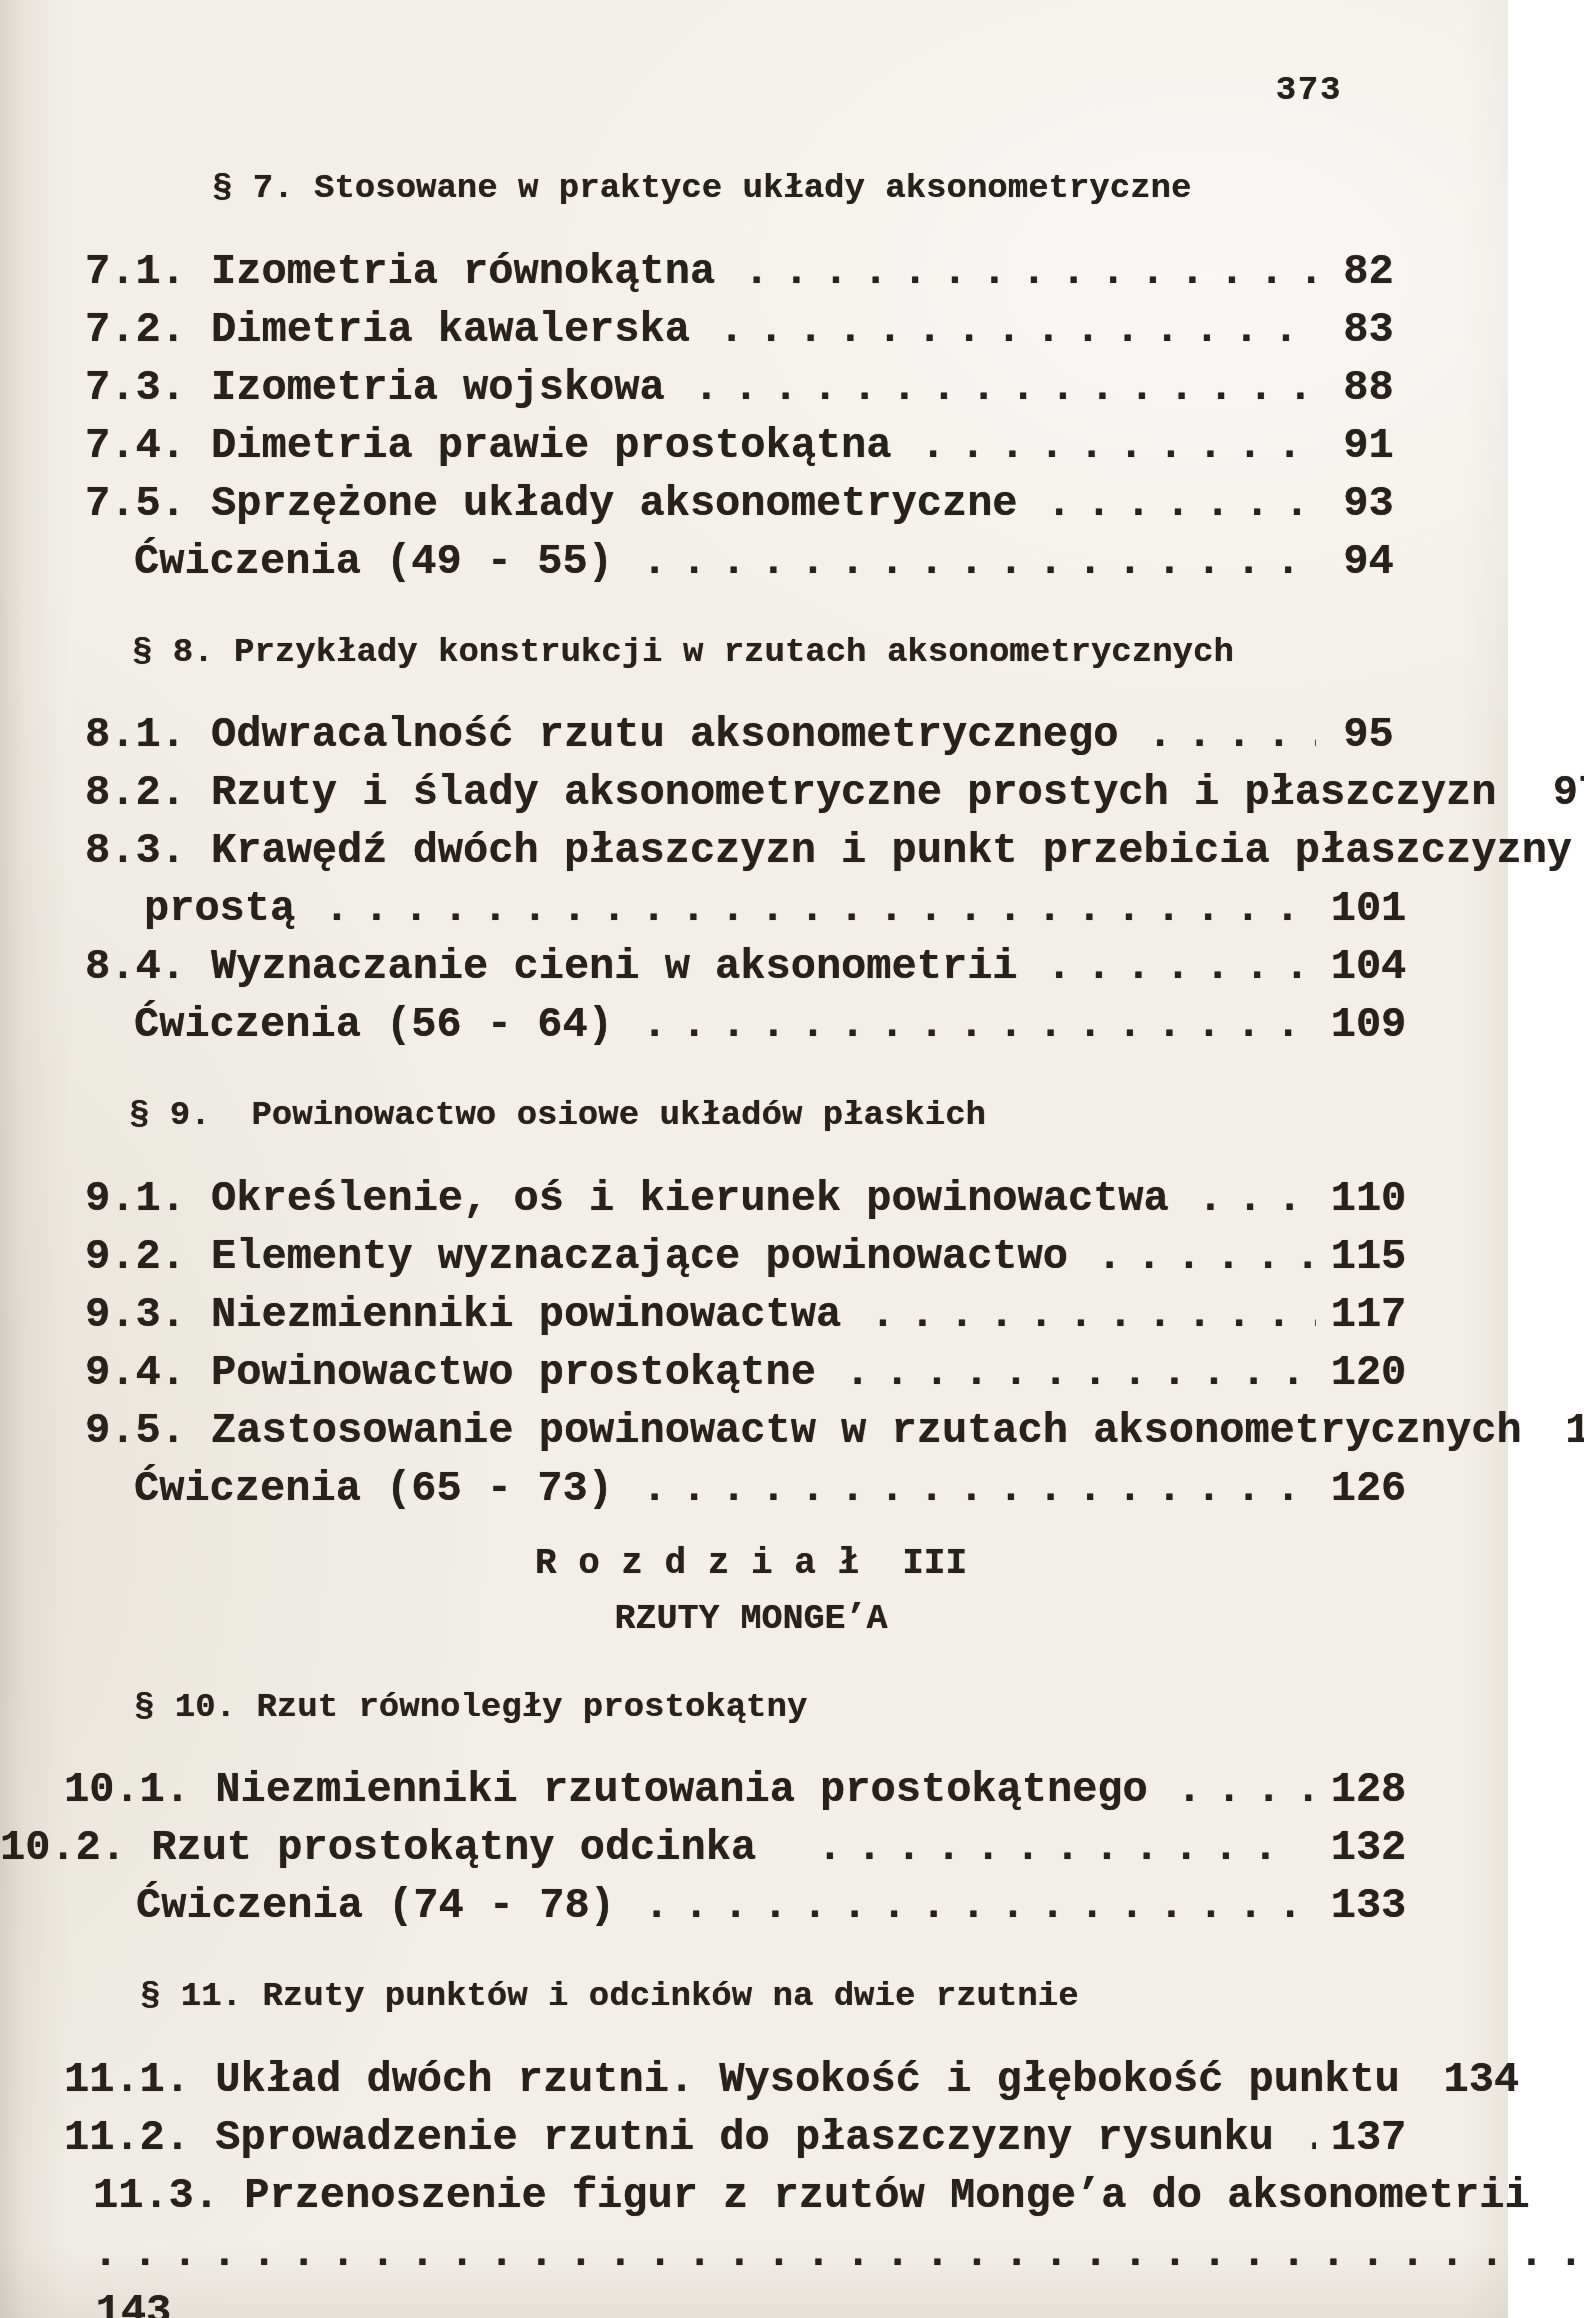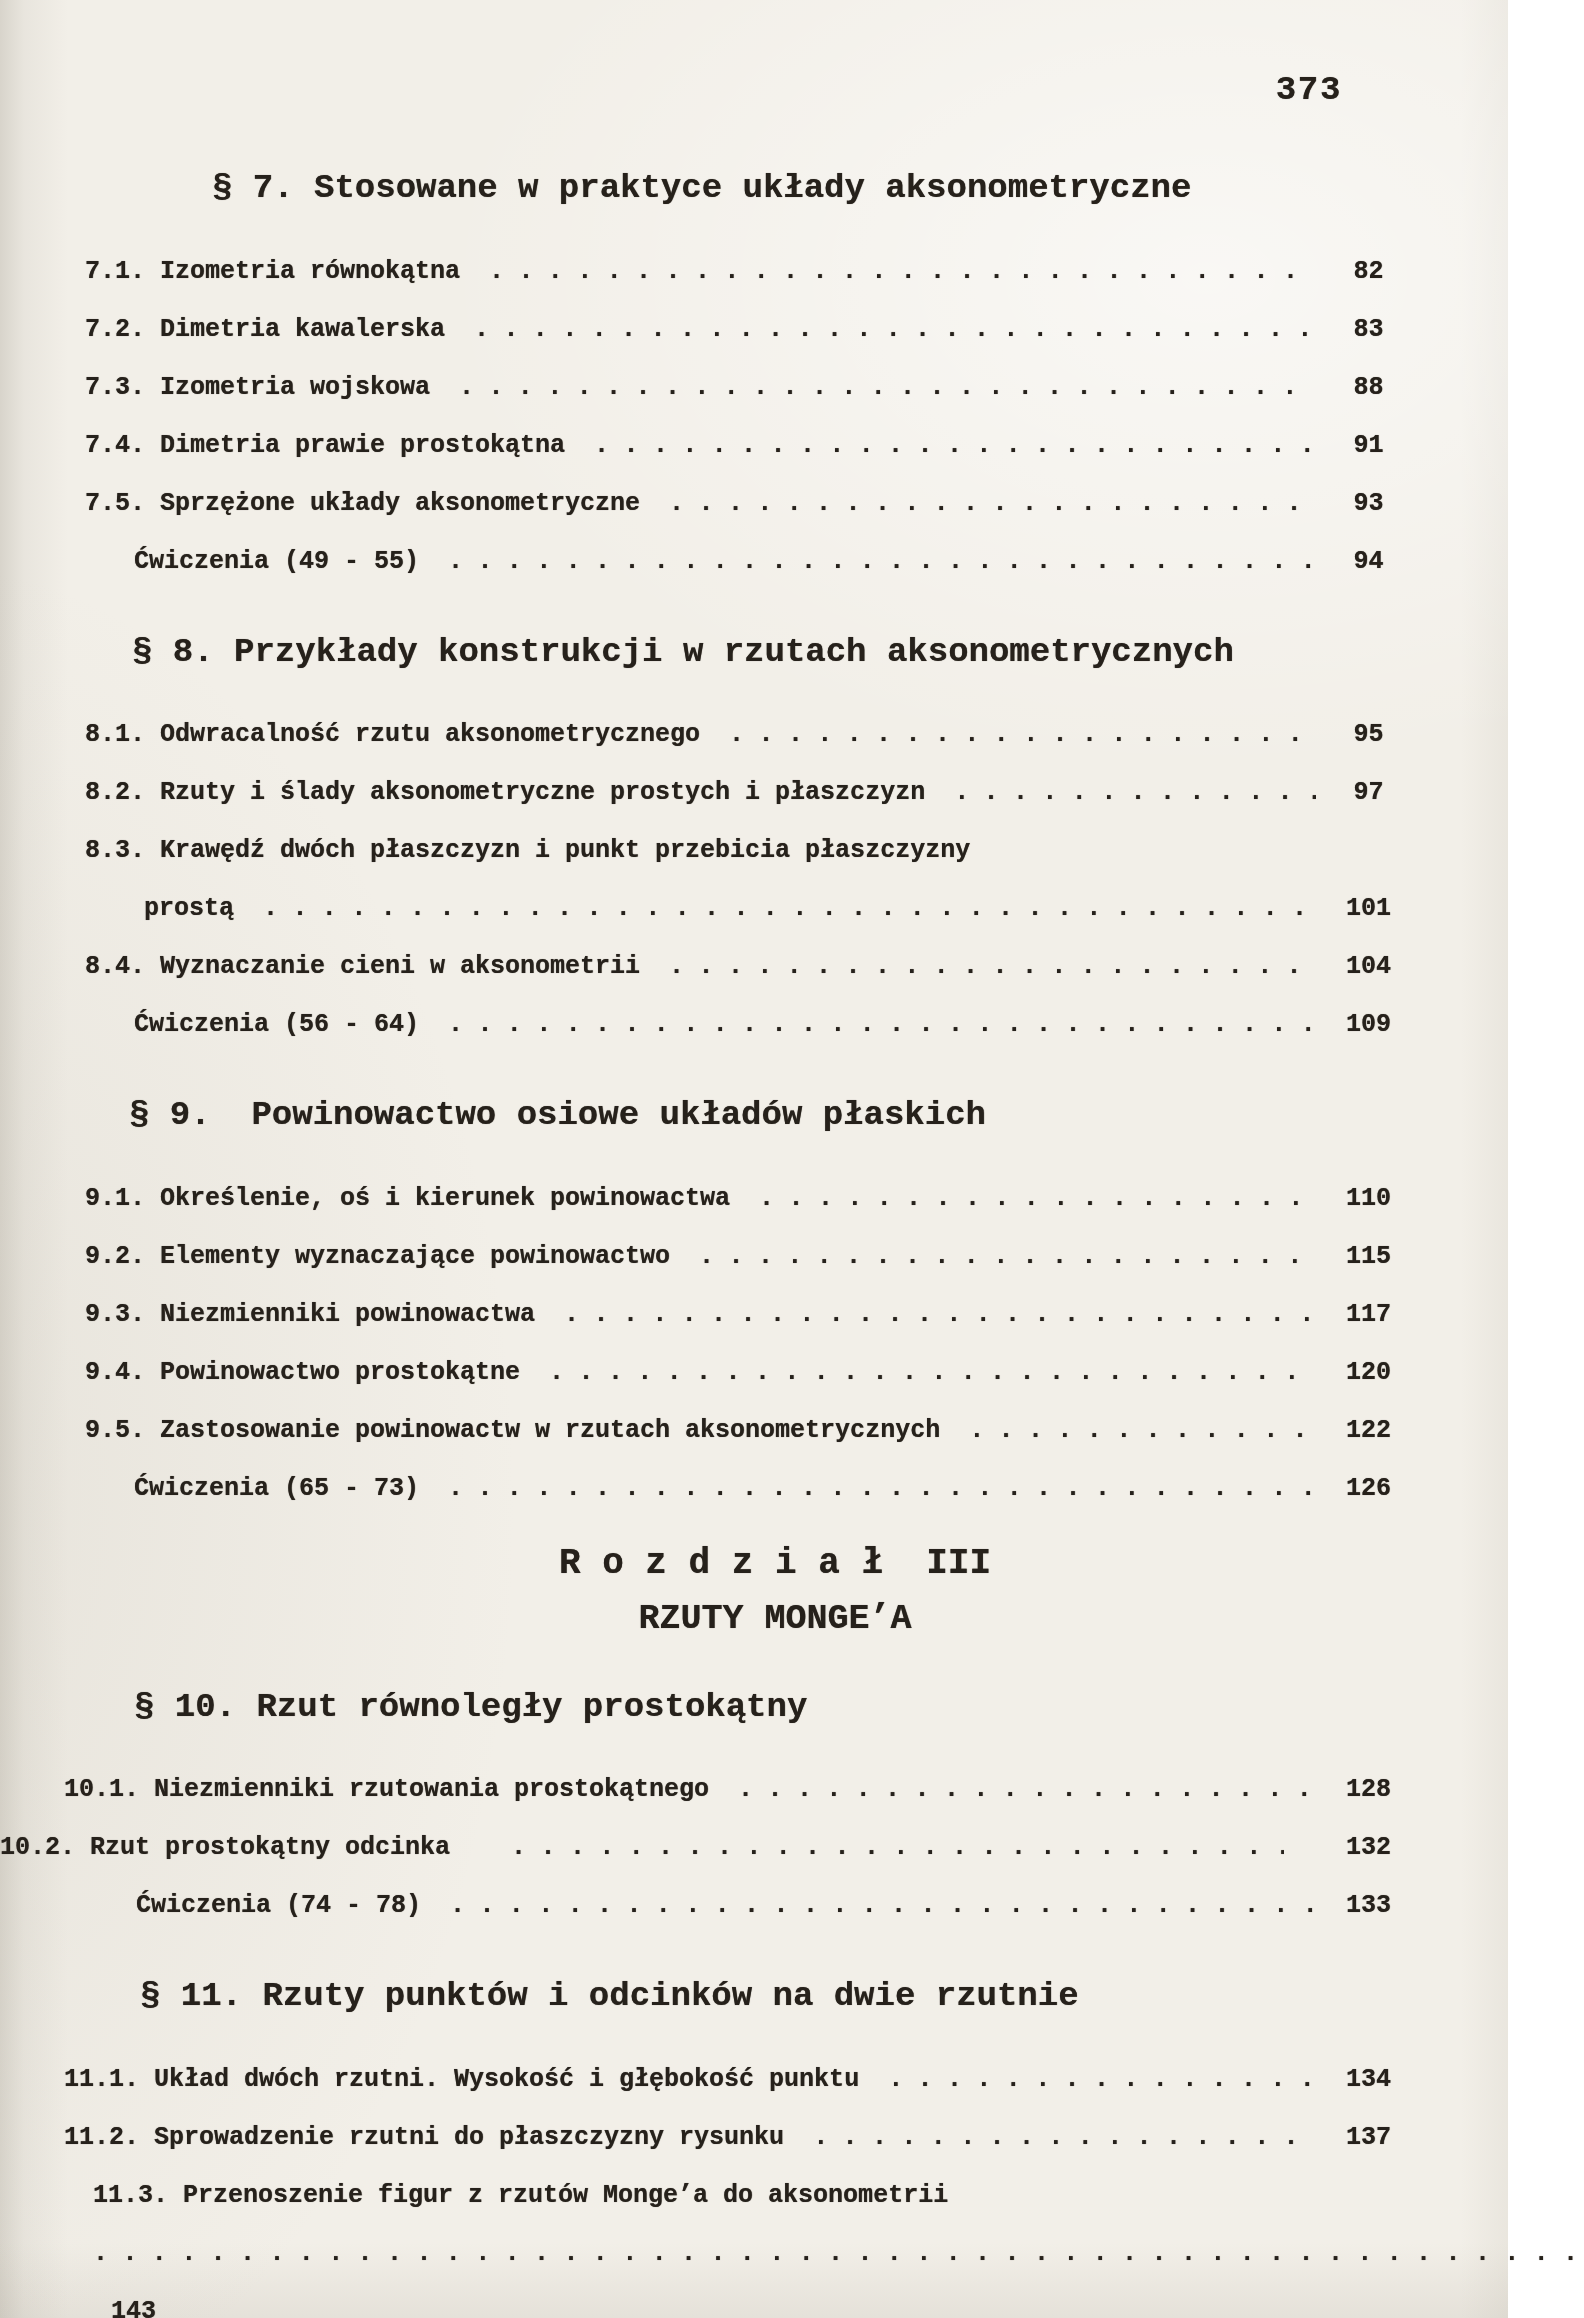--- a/index.html
+++ b/index.html
@@ -45,21 +45,21 @@
   .sec-heading {
     font-size: 34px;
     line-height: 58px;
     margin-top: 32px;
     margin-bottom: 25.5px;
     white-space: pre;
   }
   .row {
     display: flex;
     align-items: baseline;
-    font-size: 25px;
+    font-size: 42px;
     line-height: 58px;
   }
   .row .label {
     white-space: pre;
     flex: 0 0 auto;
   }
   .row .dots {
     flex: 1 1 auto;
     overflow: hidden;
     white-space: nowrap;
@@ -70,21 +70,20 @@
   .row .pagenum {
     flex: 0 0 auto;
     min-width: 81px;
     text-align: center;
     white-space: pre;
   }
   .chapter {
     width: 1502px;
     text-align: center;
     margin-top: 17px;
-    padding-left: 24px;
   }
   .chapter .line1 {
     font-size: 36px;
     line-height: 58px;
     white-space: pre;
   }
   .chapter .line2 {
     font-size: 35px;
     line-height: 53px;
     white-space: pre;

